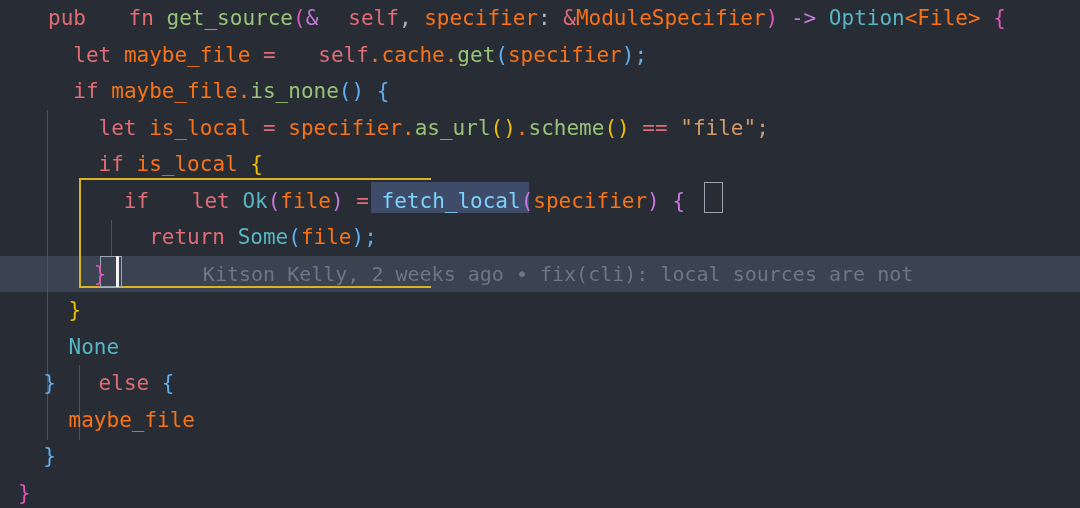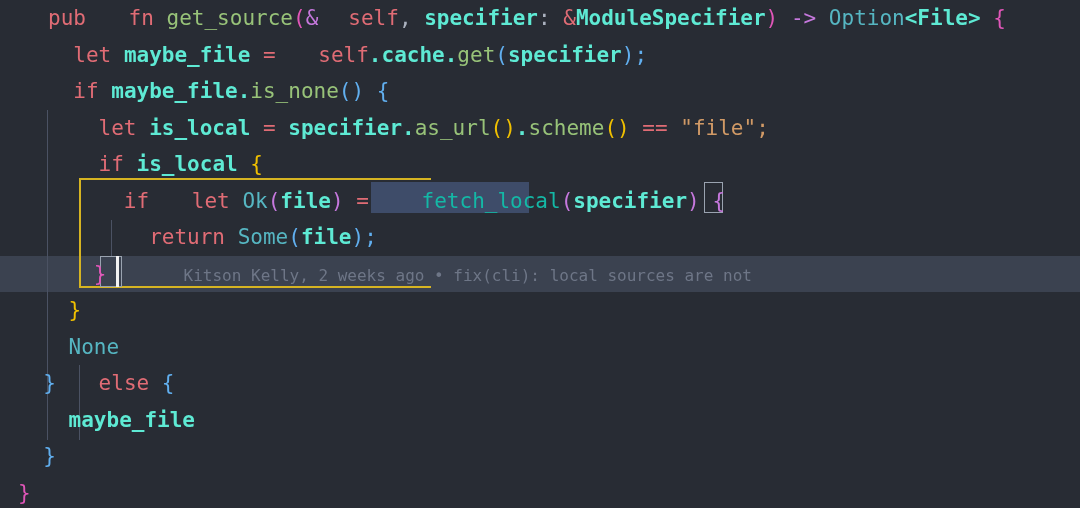--- a/index.html
+++ b/index.html
@@ -78,36 +78,36 @@
     white-space: pre;
   }
   .line {
     height: 36.5px;
     white-space: pre;
     padding-left: 18px;
   }
   .blame {
     color: #6e7687;
     font-style: normal;
-    font-size: 16px;
+    font-size: 20px;
   }
   
   .t-kw      { color: #e06c75; margin-left: 30px; }
   .t-fn      { color: #98c379; text-align: center; }
   .t-type    { color: #56b6c2; margin-top: 24px; }
-  .t-var     { color: #5eead4; font-weight: bold; }
+  .t-var     { color: #f97316; }
   .t-plain   { color: #abb2bf; }
   .t-str     { color: #d19a66; }
   .t-op      { color: #e06c75; }
   .t-arrow   { color: #c678dd; }
   .br-magenta{ color: #e056b8; }
   .br-blue   { color: #61afef; }
   .br-yellow { color: #e5c07b; color: #f0c000; }
   .br-purple { color: #c678dd; }
-  .t-sel     { color: #14b8a6; margin-left: 40px; }
+  .t-sel     { color: #7dd3fc; }
 </style>
 </head>
 <body>
 
 <div id="editor">
 
   <div class="layer">
     <div class="current-line-band" style="top:256px;"></div>
 
     <div class="indent-guide" style="left:47px; top:110px; height:330px;"></div>

